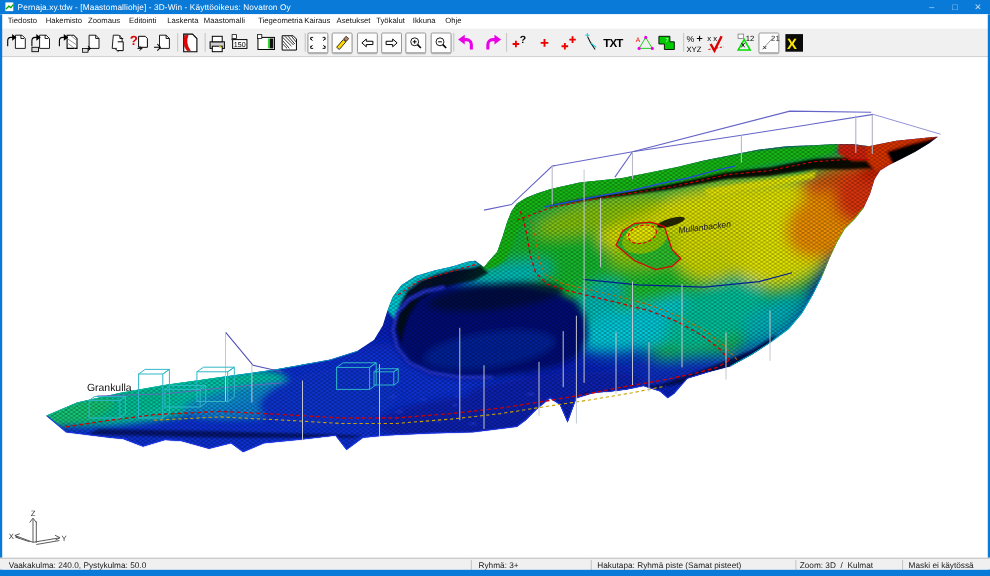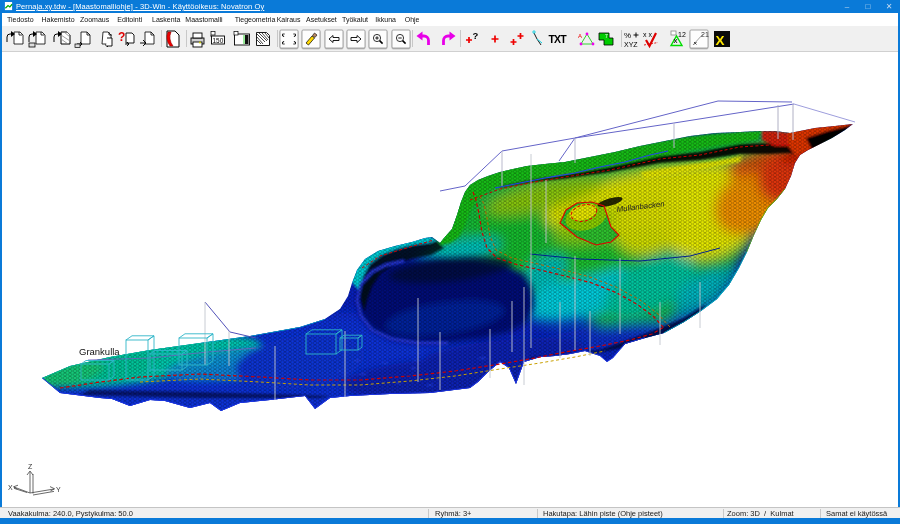--- a/index.html
+++ b/index.html
@@ -1,16 +1,16 @@
 <!DOCTYPE html>
 <html><head><meta charset="utf-8"><style>
 * { margin:0; padding:0; box-sizing:border-box; }
 html,body { width:900px; height:524px; overflow:hidden; font-family:"Liberation Sans",sans-serif; background:#fff; position:relative; }
 .title { position:absolute; left:0; top:0; width:900px; height:13px; background:#0a7ad8; color:#fff; font-size:7.5px; line-height:13px; }
-.title .txt { position:absolute; left:16px; top:0; letter-spacing:0.1px;text-decoration:underline; }
+.title .txt { position:absolute; left:16px; top:0; letter-spacing:0.1px; }
 .wbtn { position:absolute; top:0; width:14px; text-align:center; color:#c3daf0; font-size:8px; }
 .menu { position:absolute; left:0; top:13px; width:900px; height:13px; background:#fff; font-size:7px; color:#111; }
 .menu span { position:absolute; top:0; line-height:14px; }
 .tbar { position:absolute; left:0; top:26px; width:900px; height:26px; background:#f0f0f0; border-bottom:1px solid #d0d0d0; }
 .tb,.tbtn { position:absolute; top:3px; height:20px; }
 .tbtn svg { filter: drop-shadow(0 1px 0 #bbb); }
 .vsep { position:absolute; top:4px; height:17px; border-left:1px solid #c8c8c8; }
 .canvas { position:absolute; left:0px; top:52px; width:900px; height:455px; background:#fff; }
 .wb { position:absolute; width:2px; background:#0a7ad8; top:13px; height:511px; }
 .status { position:absolute; left:0; top:507px; width:900px; height:11px; background:#f0f0f0; border-top:1px solid #c4c4c4; font-size:7.5px; color:#1a1a1a; }
@@ -364,18 +364,18 @@
 <text x="8" y="490" font-size="7" fill="#333">X</text>
 <text x="56" y="492" font-size="7" fill="#333">Y</text>
 </svg></div>
 <div class="wb" style="left:0"></div>
 <div class="wb" style="left:898px"></div>
 <div class="status">
 <div style="left:8px">Vaakakulma: 240.0, Pystykulma: 50.0</div>
 <i style="left:428px"></i>
     <div style="left:435px">Ryhmä: 3+</div>
 <i style="left:537px"></i>
-    <div style="left:543px">Hakutapa: Lähin piste (Ohje pisteet)</div>
+    <div style="left:543px">Hakutapa: Ryhmä piste (Samat pisteet)</div>
 <i style="left:723px"></i>
     <div style="left:727px">Zoom: 3D&nbsp;&nbsp;/&nbsp;&nbsp;Kulmat</div>
 <i style="left:820px"></i>
-    <div style="left:826px">Samat ei käytössä</div>
+    <div style="left:826px">Maski ei käytössä</div>
 </div>
 <div class="strip"></div>
 </body></html>

